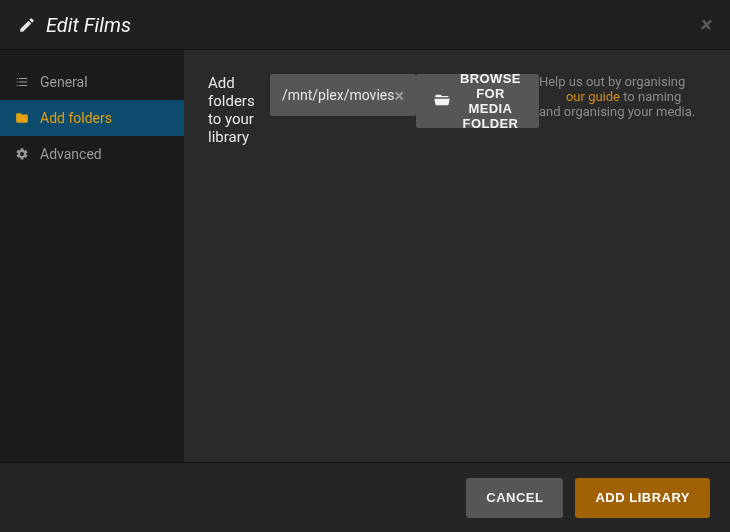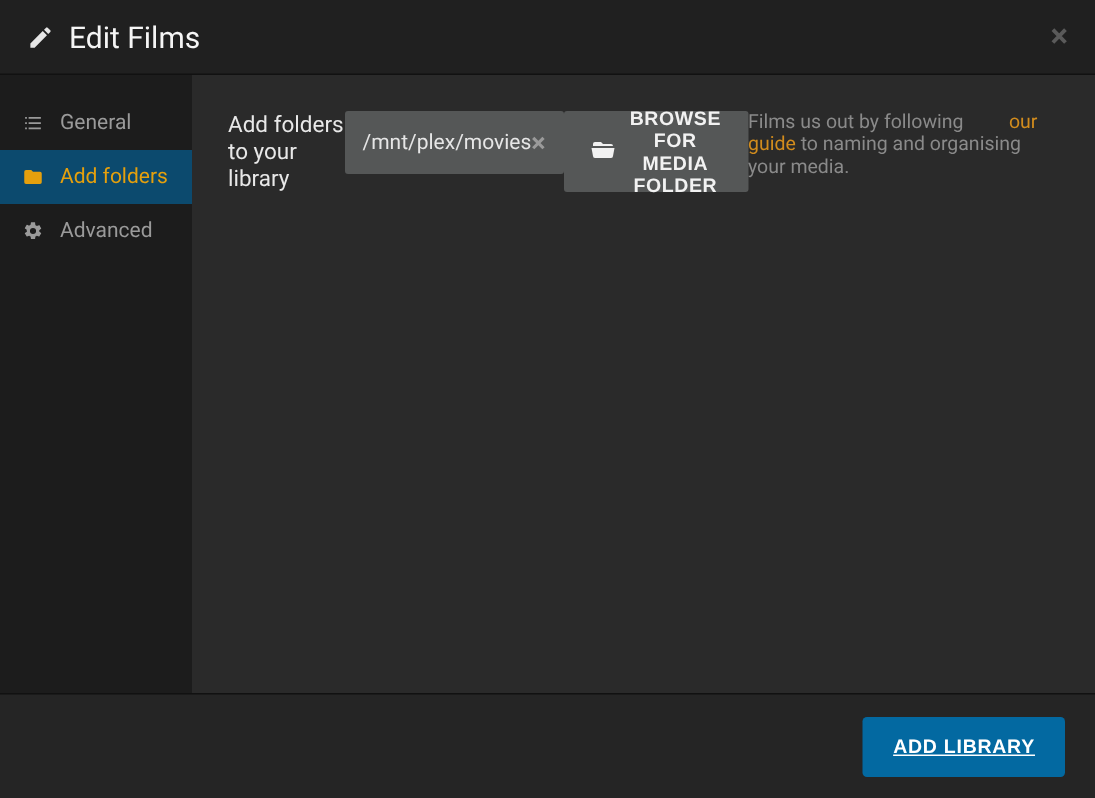--- a/index.html
+++ b/index.html
@@ -16,20 +16,21 @@
     height: 532px;
     display: flex;
     flex-direction: column;
   }
   .modal-header {
     display: flex;
     align-items: center;
     padding: 12px 18px;
     background: #202020;
     border-bottom: 1px solid #111;
+    font-style: italic;
   }
   .modal-header .title {
     color: #f5f5f5;
     font-size: 20px;
     font-weight: 400;
     margin-left: 10px;
     flex: 1;
   }
   .modal-header .close {
     color: #5a5a5a;
@@ -38,21 +39,21 @@
     cursor: pointer;
   }
   .modal-header .pencil svg { display: block; }
   .modal-body {
     flex: 1;
     display: flex;
     min-height: 0;
     background: #2a2a2a;
   }
   .sidebar {
-    width: 128px;
+    width: 184px;
     background: #1c1c1c;
     padding-top: 14px;
   }
   .sidebar-item {
     display: flex;
     align-items: center;
     padding: 10px 14px;
     color: #9a9a9a;
     font-size: 14px;
     cursor: pointer;
@@ -143,23 +144,22 @@
     font-size: 13px;
     font-weight: 700;
     letter-spacing: 0.5px;
     cursor: pointer;
   }
   .btn-cancel {
     background: #555757;
     color: #f0f0f0;
   }
   .btn-primary {
-    background: #0369a1;
+    background: #a16207;
     color: #ffffff;
-    text-decoration: underline;
   }
   
   .annotation {
     position: absolute;
     pointer-events: none;
   }
 </style>
 </head>
 <body>
 
@@ -217,27 +217,28 @@
           <span>
             <svg width="16" height="16" viewBox="0 0 24 24" fill="#f2f2f2">
                 <path d="M20 6h-8l-2-2H4a2 2 0 0 0-2 2v2h20V8a2 2 0 0 0-2-2zM2 18a2 2 0 0 0 2 2h16a2 2 0 0 0 2-2l1.5-8H.5L2 18z"></path>
               </svg>
           </span>
           <span>BROWSE FOR MEDIA FOLDER</span>
         </button>
       </div>
 
       <div class="help-line">
-        <span>Films us out by following </span><a href="#">our guide</a><span> to naming and organising your media.</span>
+        <span>Help us out by organising </span><a href="#">our guide</a><span> to naming and organising your media.</span>
       </div>
     </div>
 
   </div>
 
   <div class="modal-footer">
+    <button class="btn btn-cancel">CANCEL</button>
     <button class="btn btn-primary">ADD LIBRARY</button>
   </div>
 
 </div>
 
 <div class="annotation">
   
   
 </div>
 

